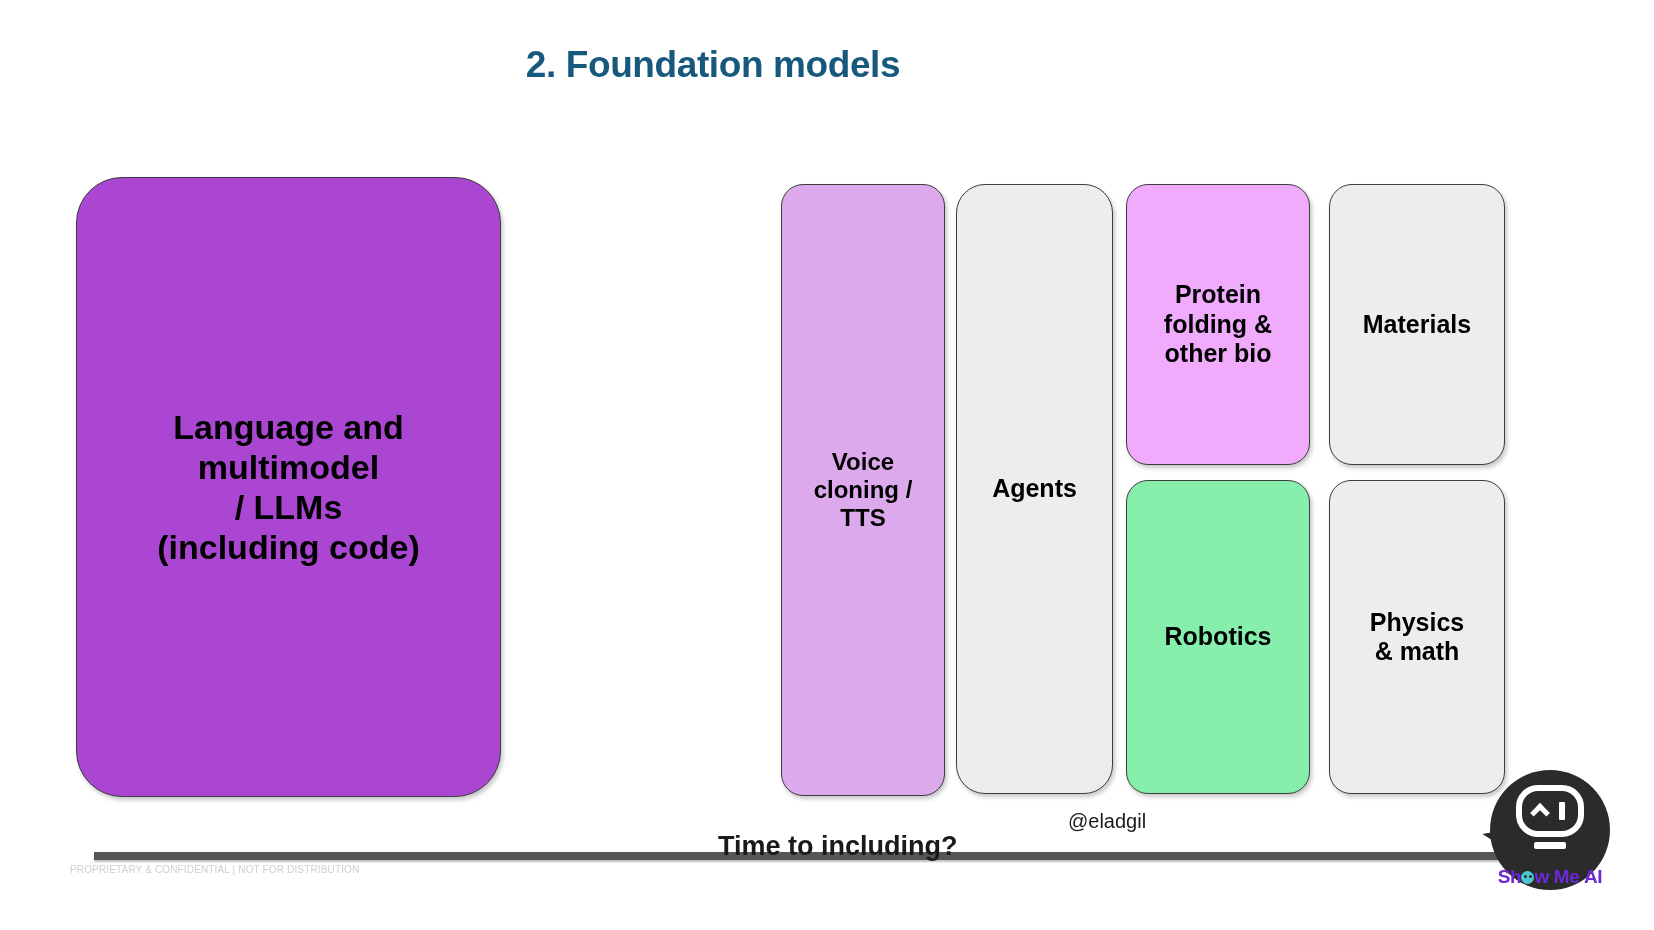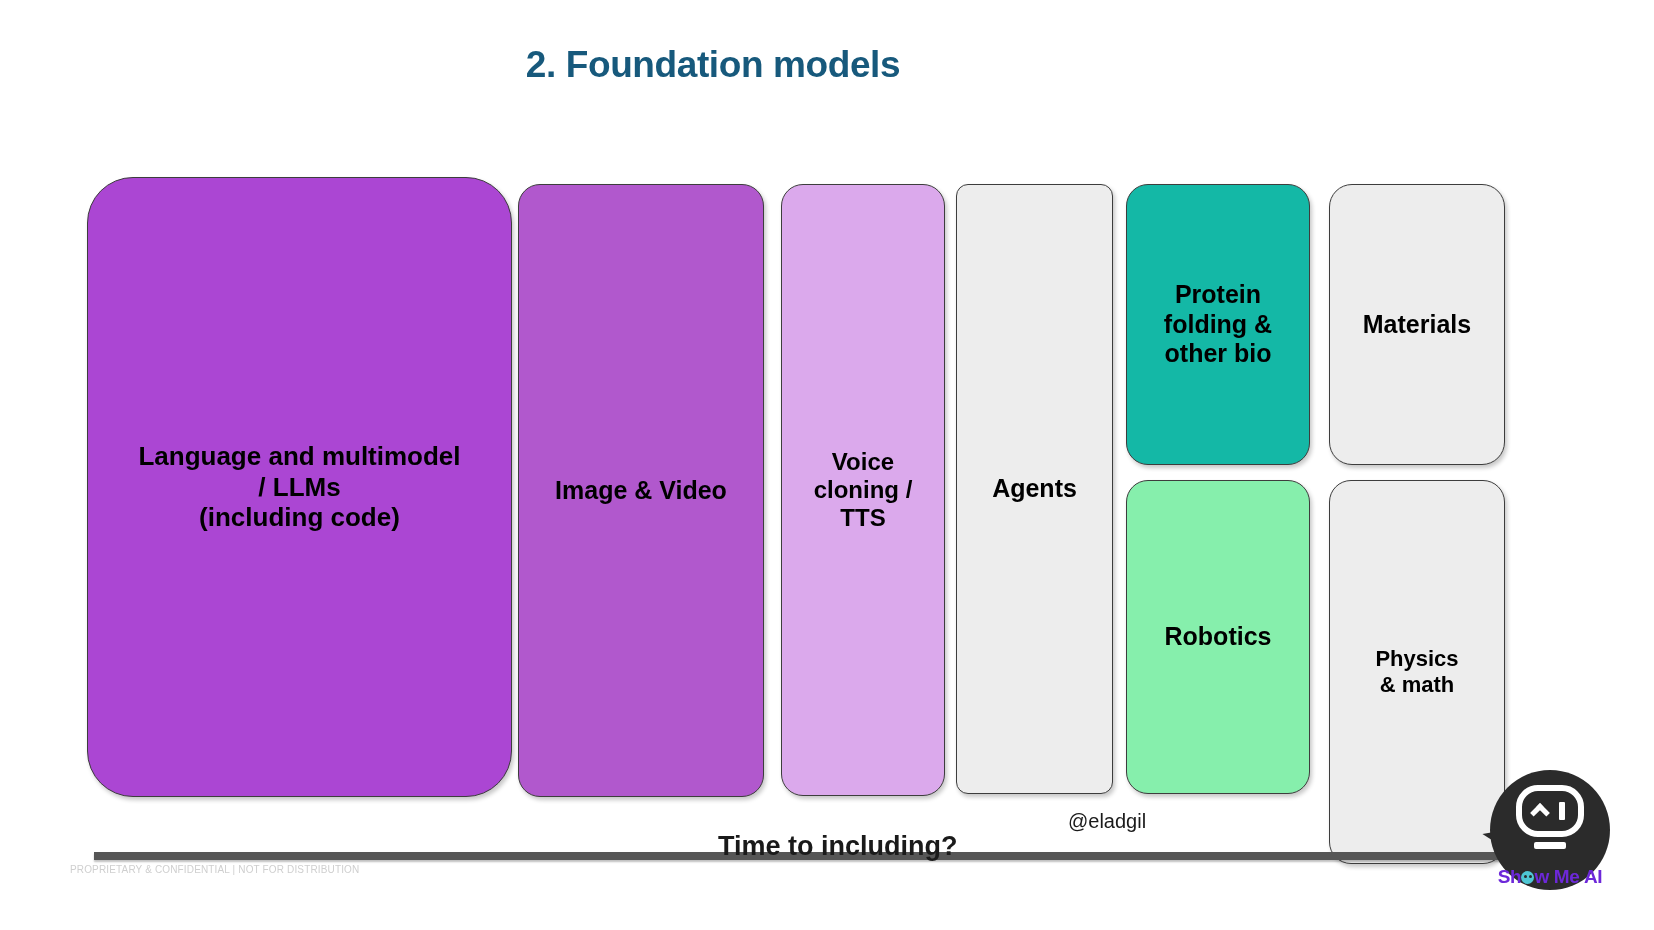--- a/index.html
+++ b/index.html
@@ -49,22 +49,21 @@
   }
 
   .cat-box .cat-label { white-space: pre-line; }
 
   
   #box-language {
     left: 76px;  top: 177px;
     width: 425px; height: 620px;
     background: #ab46d3;
     border-radius: 46px;
-    font-size: 26px;
-    margin-left: 11px;
+    font-size: 34px;
   }
 
   
   #box-image-video {
     left: 518px; top: 184px;
     width: 246px; height: 613px;
     background: #b158cd;
     border-radius: 22px;
     font-size: 25px;
   }
@@ -76,29 +75,29 @@
     background: #dba9ec;
     border-radius: 22px;
     font-size: 24px;
   }
 
   
   #box-agents {
     left: 956px; top: 184px;
     width: 157px; height: 610px;
     background: #ededed;
-    border-radius: 12px;
+    border-radius: 29px;
     font-size: 25px;
   }
 
   
   #box-protein {
     left: 1126px; top: 184px;
     width: 184px; height: 281px;
-    background: #14b8a6;
+    background: #f0abfc;
     border-radius: 22px;
     font-size: 25px;
   }
   #box-robotics {
     left: 1126px; top: 480px;
     width: 184px; height: 314px;
     background: #86efac;
     border-radius: 22px;
     font-size: 25px;
   }
@@ -106,24 +105,24 @@
   
   #box-materials {
     left: 1329px; top: 184px;
     width: 176px; height: 281px;
     background: #ededed;
     border-radius: 23px;
     font-size: 25px;
   }
   #box-physics {
     left: 1329px; top: 480px;
-    width: 176px; height: 384px;
+    width: 176px; height: 314px;
     background: #ededed;
     border-radius: 22px;
-    font-size: 22px;
+    font-size: 25px;
   }
 
   
   #axis-line {
     position: absolute;
     left: 94px;
     top: 852px;
     width: 1432px;
     height: 8px;
     background: #565656;
@@ -269,23 +268,20 @@
 <div id="slide">
 
   <div id="slide-title">2. Foundation models</div>
 
   <div class="cat-box" id="box-language">
     <span class="cat-label">Language and multimodel
 / LLMs
 (including code)</span>
   </div>
 
-  <div class="cat-box" id="box-image-video">
-    <span class="cat-label">Image &amp; Video</span>
-  </div>
 
   <div class="cat-box" id="box-voice">
     <span class="cat-label">Voice
 cloning /
 TTS</span>
   </div>
 
   <div class="cat-box" id="box-agents">
     <span class="cat-label">Agents</span>
   </div>

